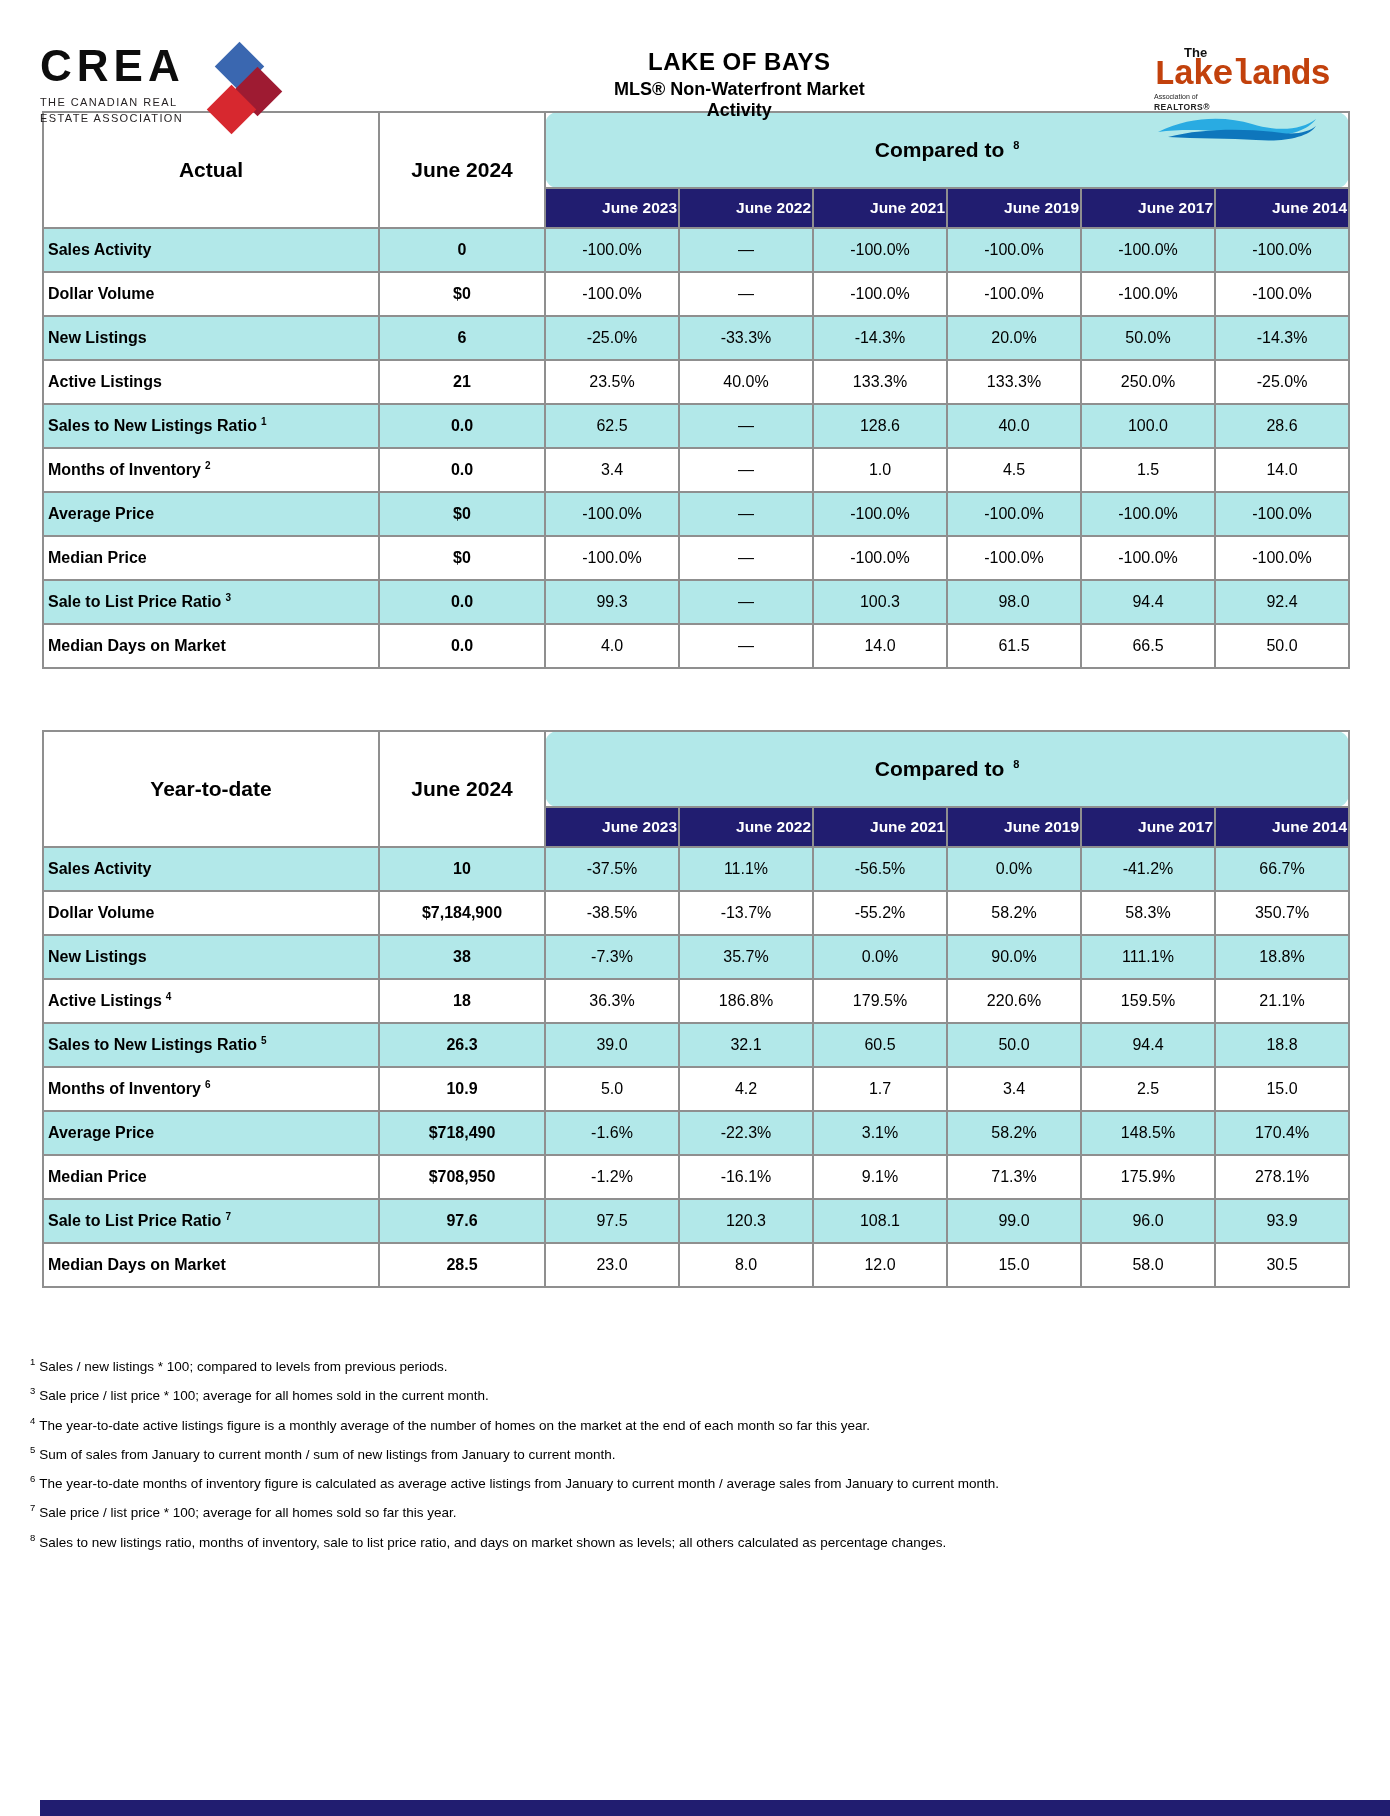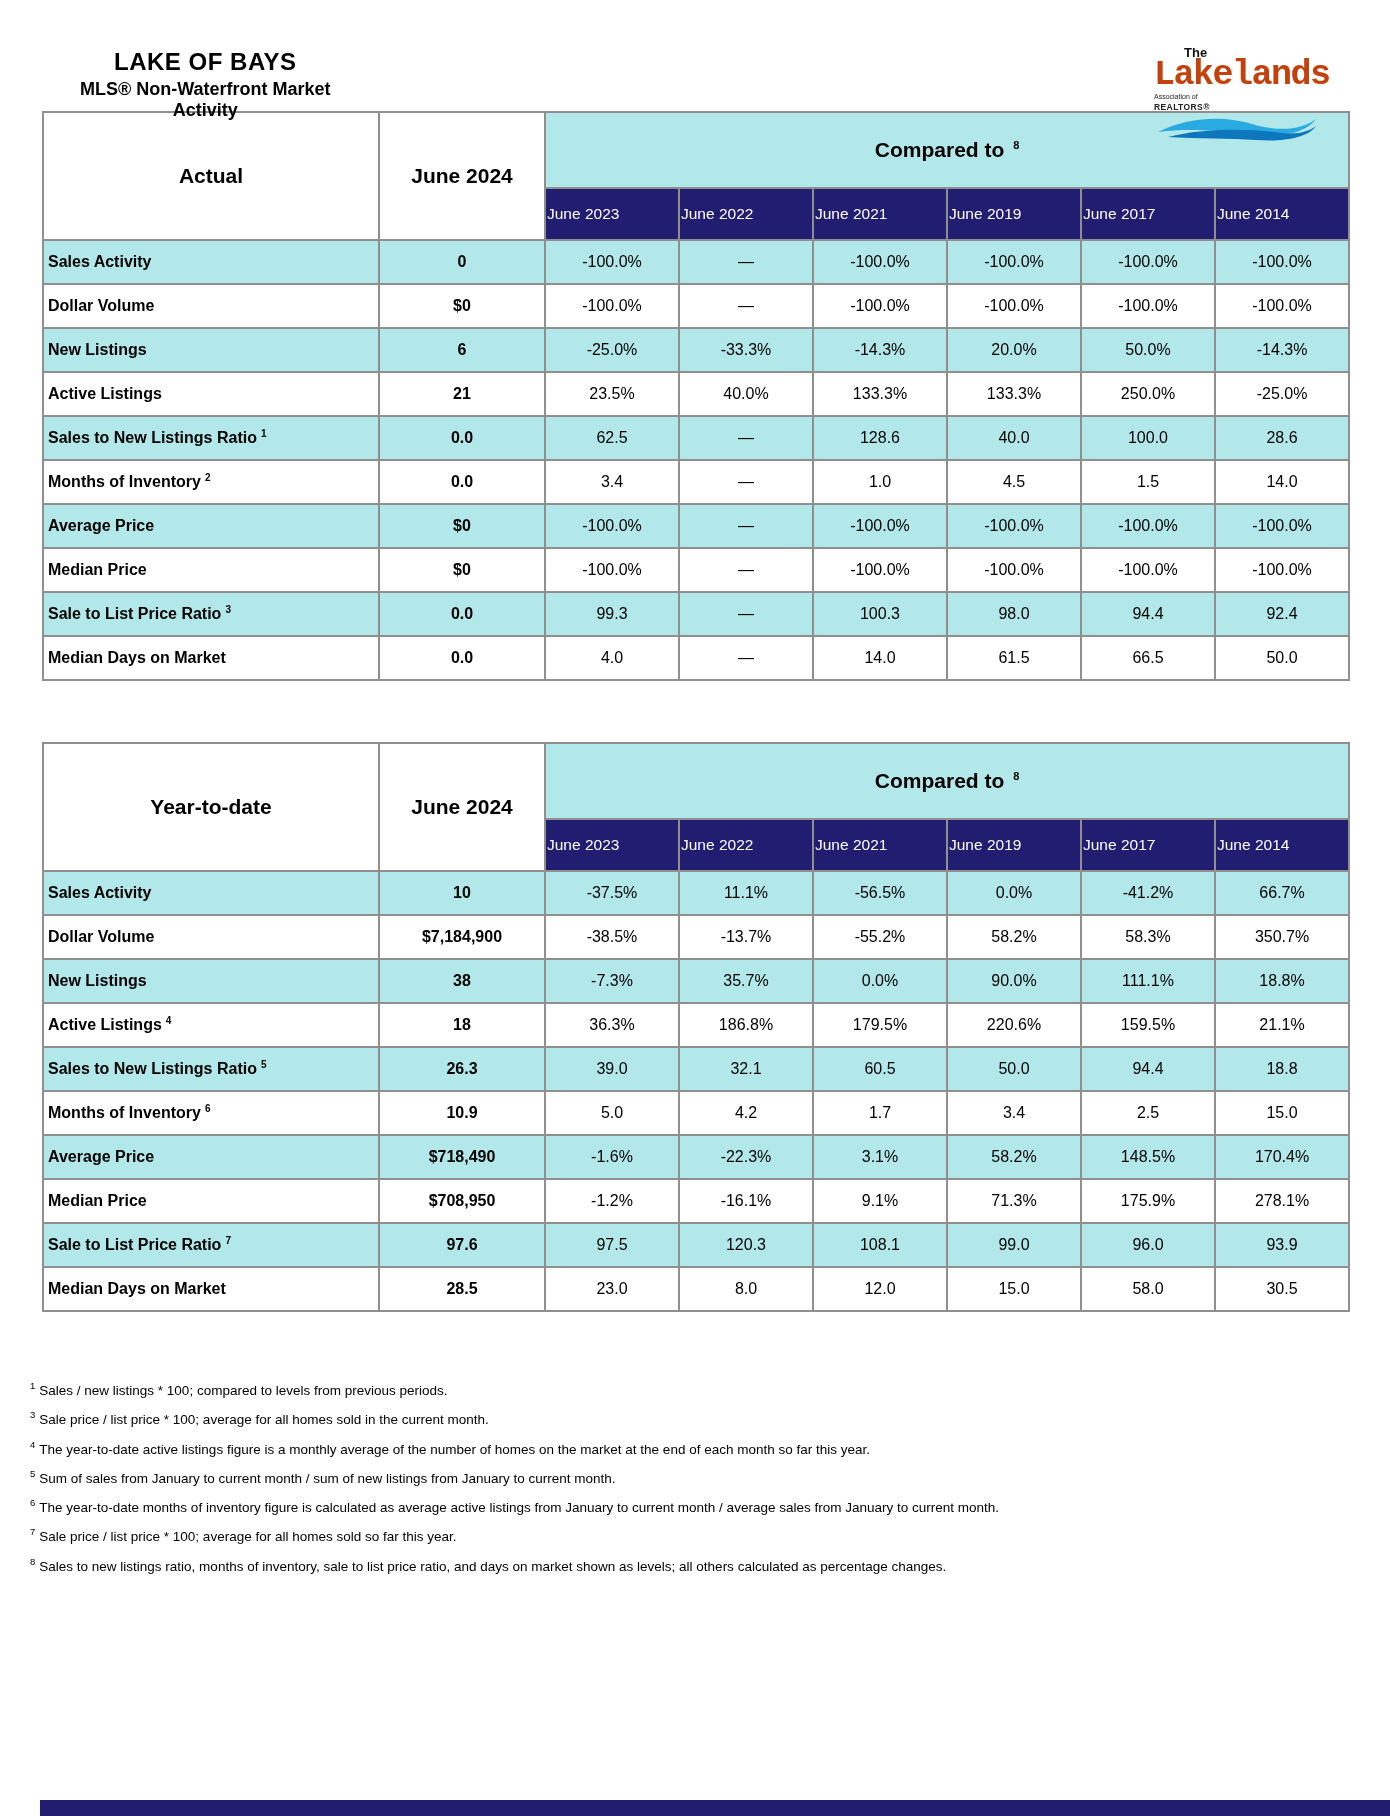--- a/index.html
+++ b/index.html
@@ -40,23 +40,23 @@
   .lk-sub .realtors{display:block;font-weight:bold;font-size:8.5px;letter-spacing:.4px;}
   .lk-wave{display:block;margin-top:-1px;margin-left:2px;}
 
   
   .table-wrap{margin-left:42px;width:1306px;}
   #table-section-0{margin-top:31px;}
   #table-section-1{margin-top:61px;}
   table.stats{border-collapse:collapse;width:1306px;table-layout:fixed;border:2px solid #7d7d7d;}
   table.stats th,table.stats td{border:2px solid var(--border);overflow:hidden;}
   .th-corner,.th-current{background:#fff;font-size:21px;font-weight:bold;text-align:center;vertical-align:middle;}
-  .th-compared{background:var(--cyan);height:76px;font-size:21px;font-weight:bold;text-align:center;vertical-align:middle;}
+  .th-compared{background:var(--cyan);height:76px;font-size:21px;font-weight:bold;text-align:center;vertical-align:middle;border-radius:13px;}
   .th-compared sup{font-size:11px;font-weight:bold;margin-left:3px;}
-  .th-year{background:var(--navy);color:#fff;height:52px;font-size:15.5px;font-weight:normal;text-align:left;vertical-align:middle;}
+  .th-year{background:var(--navy);color:#fff;height:40px;font-size:15.5px;font-weight:bold;text-align:right;vertical-align:middle;}
   tbody td{height:44px;font-size:16px;text-align:center;vertical-align:middle;background:#fff;}
   tbody tr.cyan td{background:var(--cyan);}
   td.rowlabel{text-align:left;padding-left:4px;font-weight:bold;}
   td.rowlabel sup{font-size:10px;margin-left:4px;font-weight:bold;}
   td.currentval{font-weight:bold;}
 
   
   .footnotes{margin:62px 0 0 30px;}
   .footnote{font-size:13.5px;line-height:24.8px;color:#000;}
   .footnote sup{font-size:9.5px;margin-right:4px;}
@@ -64,20 +64,34 @@
 
   .bottom-bar{position:absolute;left:40px;right:0;bottom:0;height:16px;background:var(--navy);}
 </style>
 </head>
 <body>
 
 <div class="page">
 
   <header class="masthead">
 
+    <div class="crea-logo">
+      <div>
+        <div class="crea-word">CREA</div>
+        <div class="crea-sub">
+          <span>THE CANADIAN REAL</span><br>
+          <span>ESTATE ASSOCIATION</span>
+        </div>
+      </div>
+      <div class="crea-diamond">
+        <span class="d d-blue"></span>
+        <span class="d d-darkred"></span>
+        <span class="d d-red"></span>
+      </div>
+    </div>
 
     <div class="title-block">
       <div class="title-l1">LAKE OF BAYS</div>
       <div class="title-l2">MLS® Non-Waterfront Market</div>
       <div class="title-l3">Activity</div>
     </div>
 
     <div class="lakelands-logo">
       <span class="lk-the">The</span>
       <div class="lk-name">Lakelands</div>

